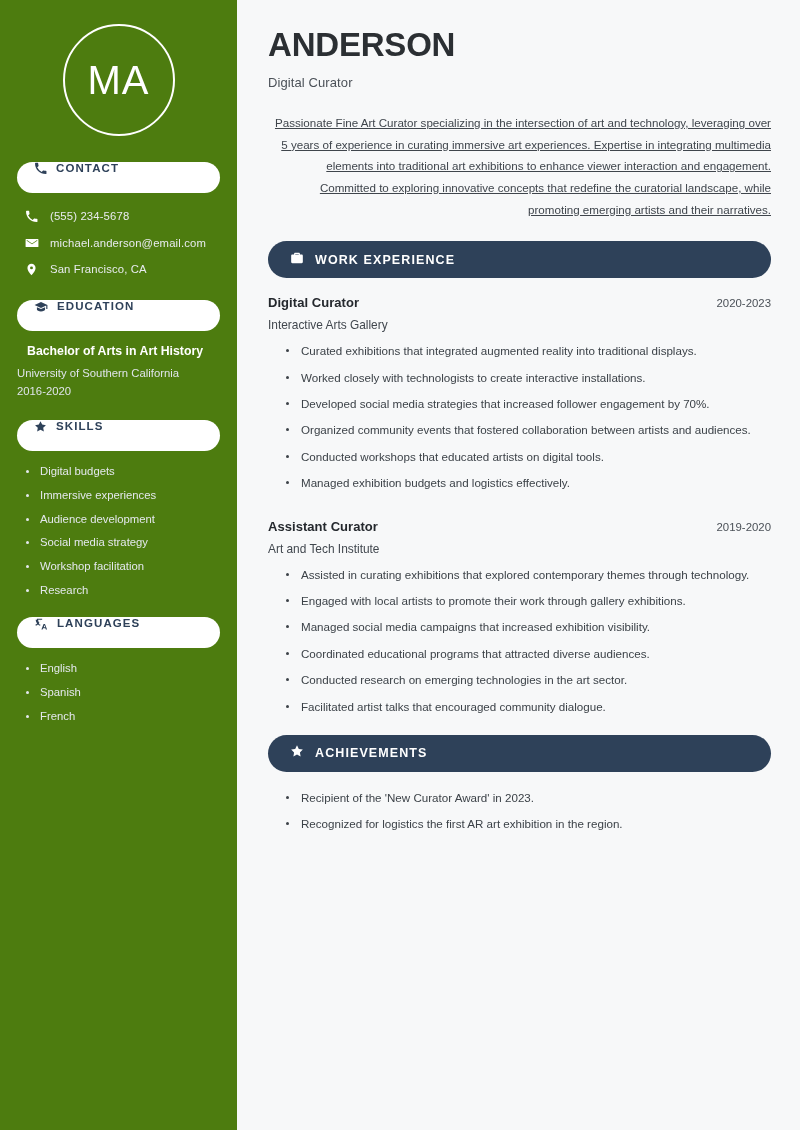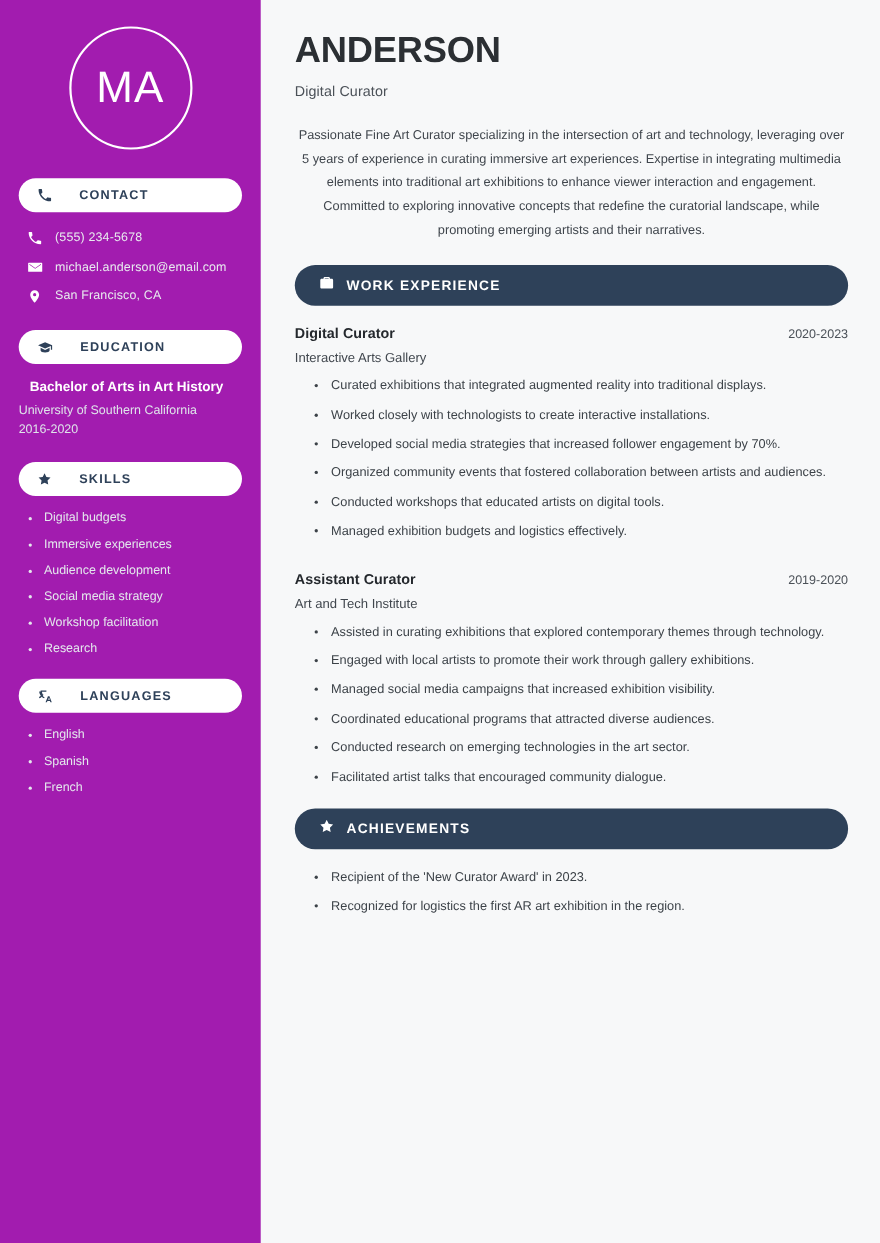--- a/index.html
+++ b/index.html
@@ -18,21 +18,21 @@
     height: 1130px;
     display: flex;
     background: #f7f8f9;
     overflow: hidden;
   }
 
   
   .sidebar {
     width: 237px;
     min-width: 237px;
-    background: #a21caf;
+    background: #4d7c0f;
     color: #ffffff;
     padding: 0 17px;
     position: relative;
   }
 
   .monogram-wrap {
     display: flex;
     justify-content: center;
     padding-top: 24px;
     padding-bottom: 26px;
@@ -53,22 +53,21 @@
     color: #ffffff;
     line-height: 1;
   }
 
   
   .pill {
     height: 31px;
     background: #ffffff;
     border-radius: 16px;
     display: flex;
-    align-items: center;
-    gap: 25px;
+    gap: 9px;
     padding: 0 17px;
     margin-bottom: 13px;
     text-decoration: underline;
   }
   .pill .pill-label {
     font-size: 11.5px;
     font-weight: bold;
     letter-spacing: 1.1px;
     color: #2e4159;
     text-transform: uppercase;
@@ -150,21 +149,22 @@
     margin-top: 11px;
     letter-spacing: 0.1px;
   }
 
   .summary {
     font-size: 11.6px;
     color: #3f454c;
     line-height: 1.87;
     margin-top: 22px;
     margin-bottom: 21px;
-    text-align: center;
+    text-align: right;
+    text-decoration: underline;
   }
 
   .sec-bar {
     background: #2e4159;
     border-radius: 19px;
     height: 37px;
     display: flex;
     align-items: center;
     gap: 11px;
     padding: 0 22px;

